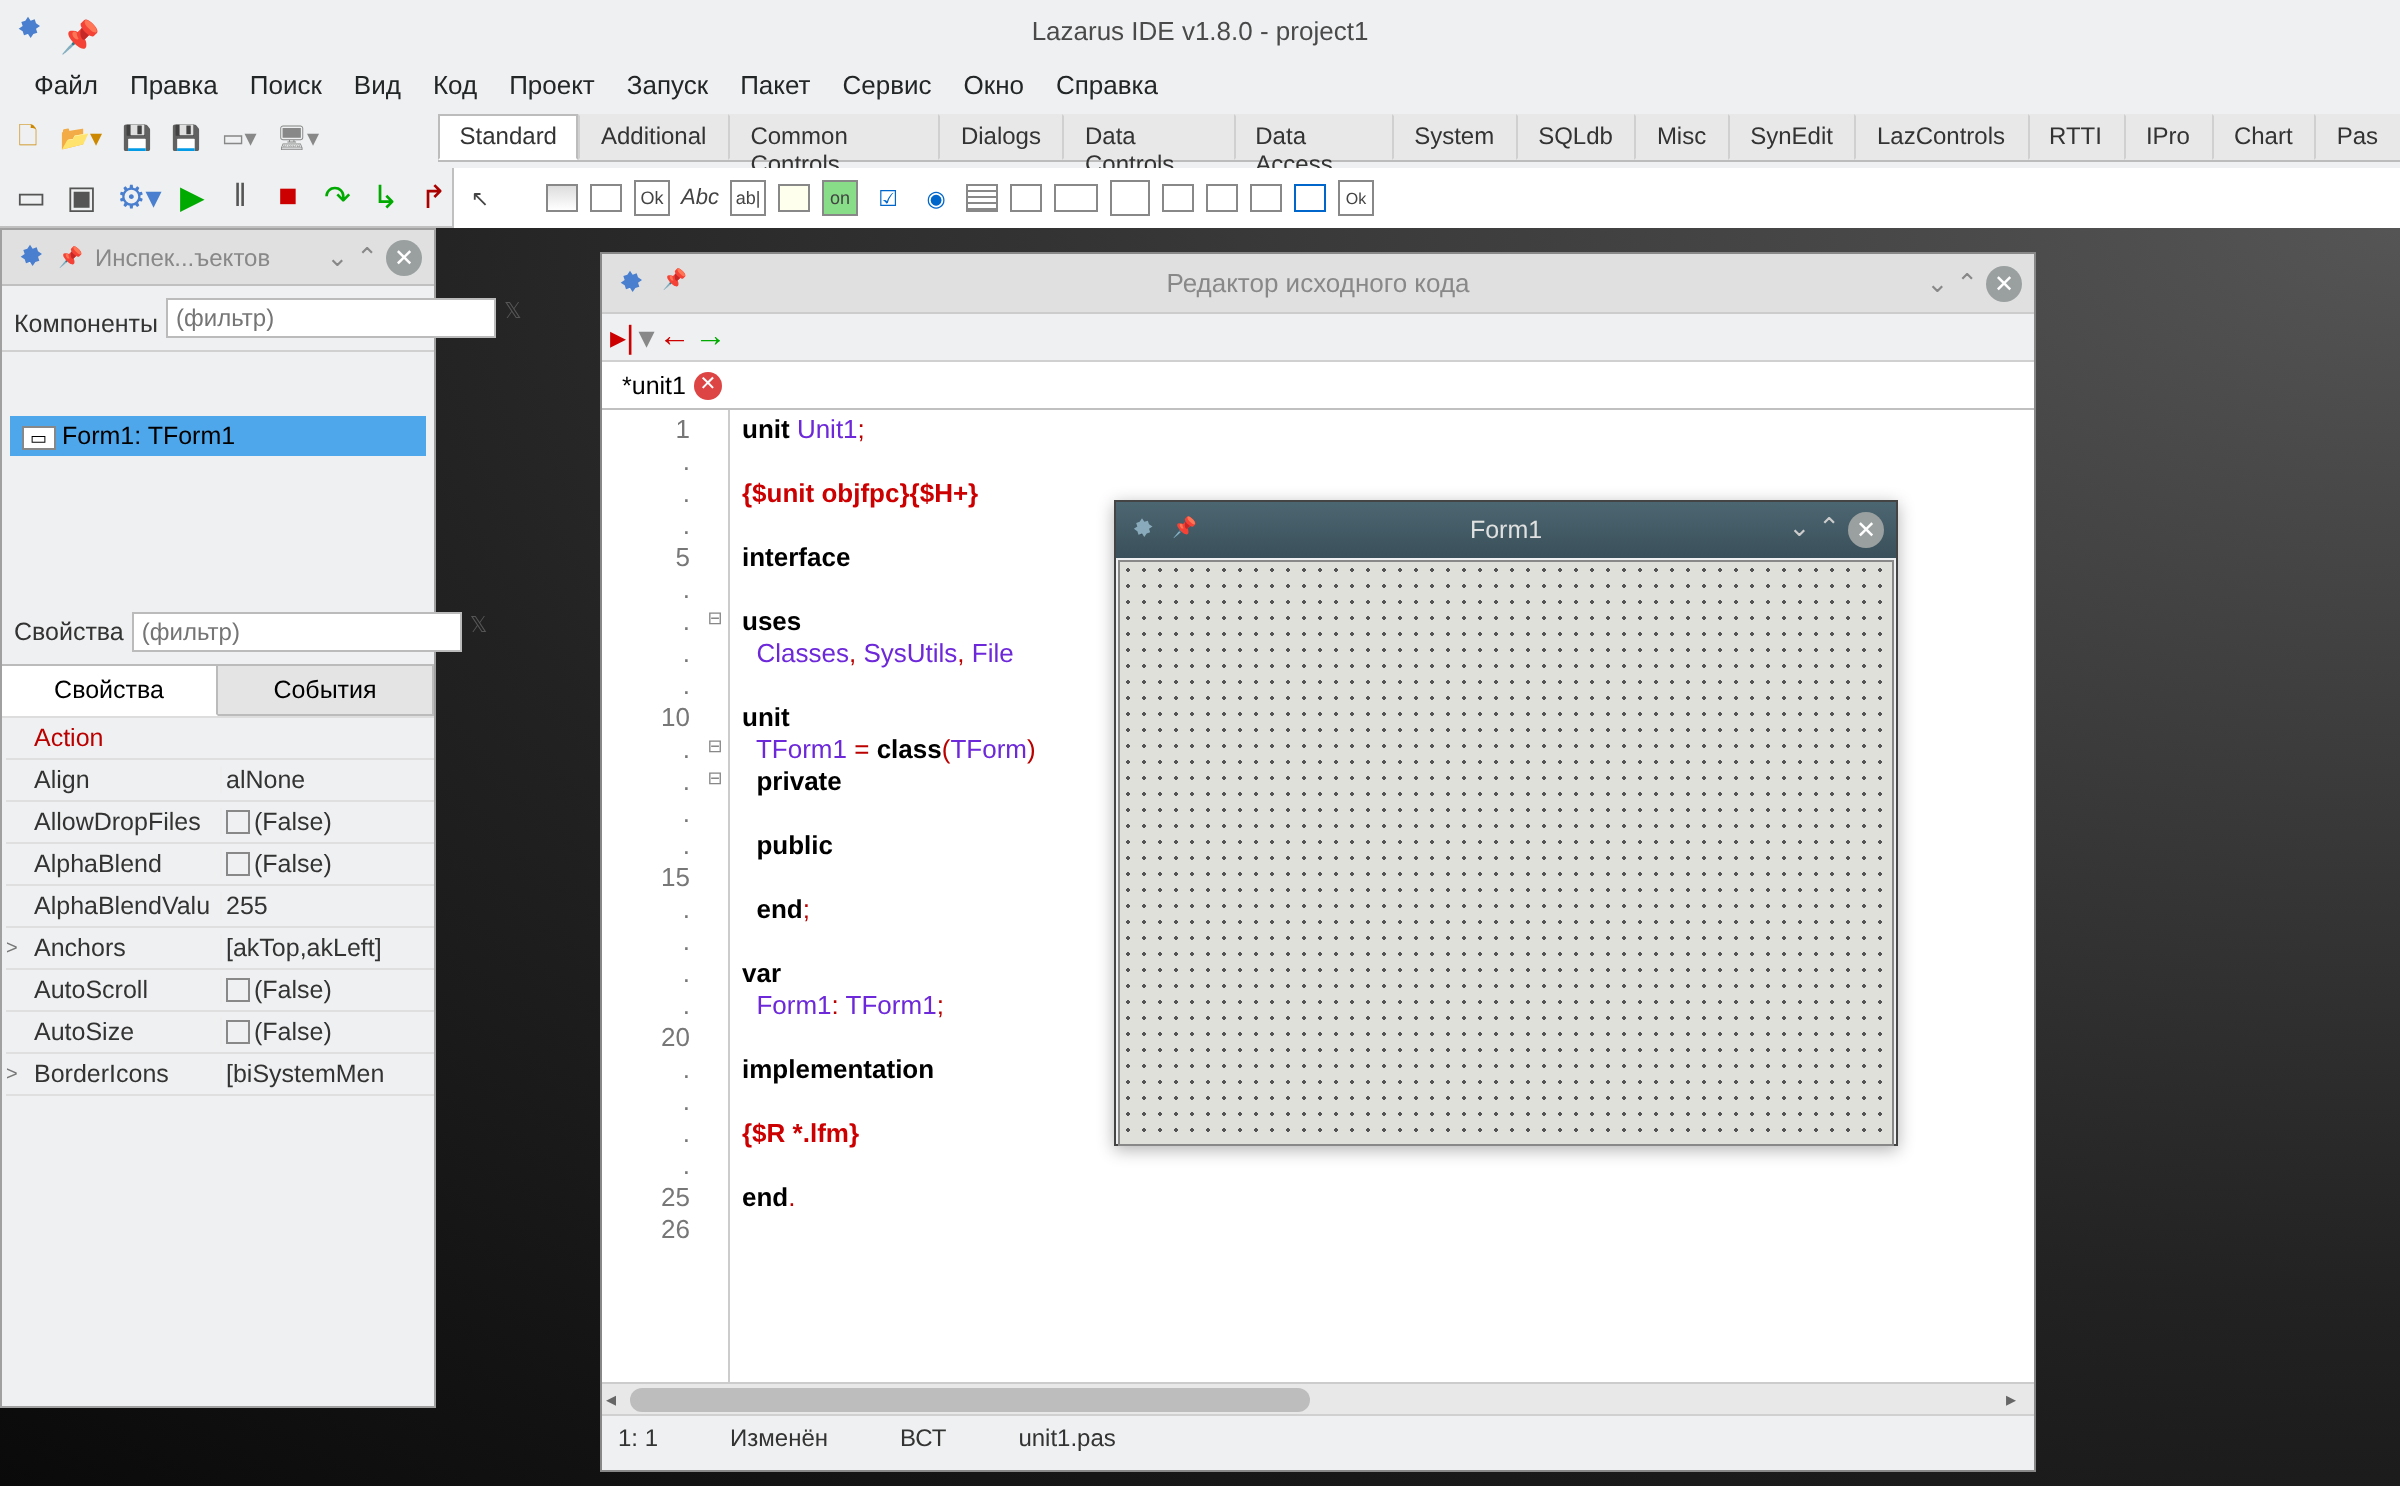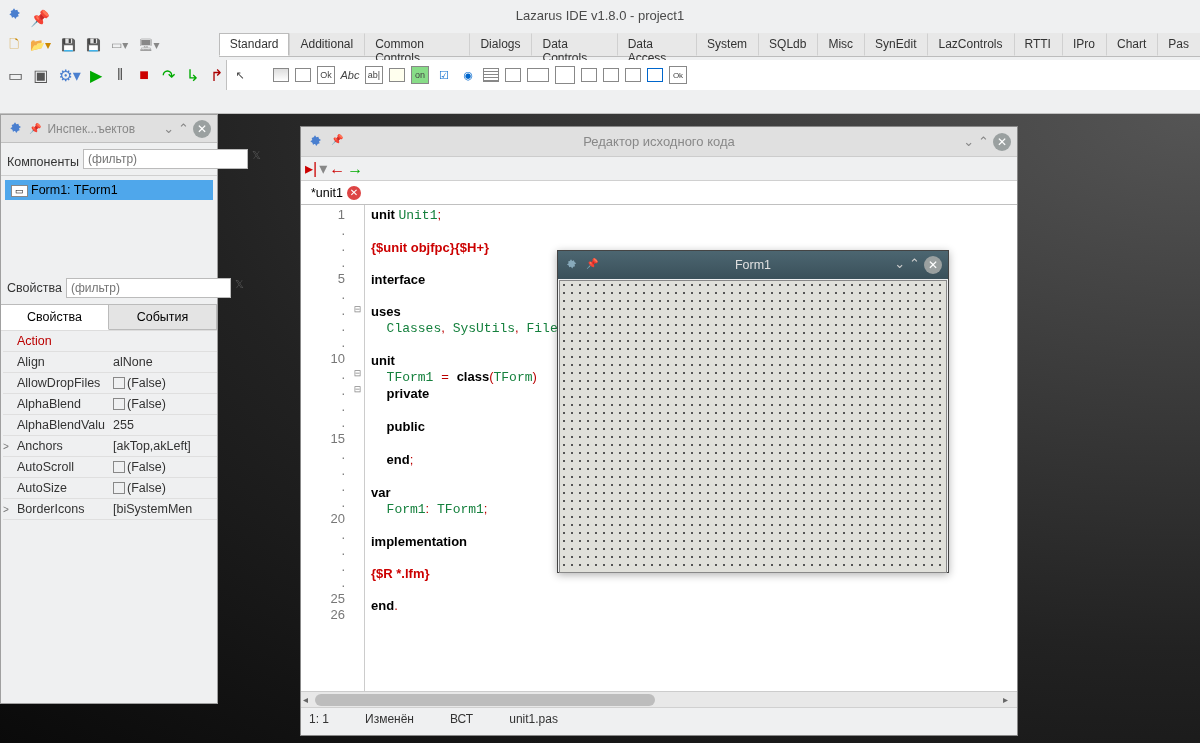--- a/index.html
+++ b/index.html
@@ -37,21 +37,21 @@
   .inspector { position: absolute; left: 0; top: 114px; width: 218px; height: 590px; background: #eff0f1; border: 1px solid #a0a0a0; z-index: 5;}
   .insp-title { height: 28px; background: #e0e0e0; display:flex; align-items:center; padding: 0 6px; font-size:12px; color:#888; gap:6px; border-bottom:1px solid #c0c0c0;}
   .insp-title .end { margin-left:auto; display:flex; gap:4px; align-items:center;}
   .close-btn { width:18px; height:18px; border-radius:9px; background:#9aa0a0; color:#fff; font-size:12px; text-align:center; line-height:18px;}
 
   .comp-row { padding: 6px; display:flex; gap:4px; align-items:flex-end; border-bottom:1px solid #d0d0d0;}
   .comp-label { font-size:12.5px; color:#333; }
   .filter-input { flex:1; height:20px; border:1px solid #bbb; font-size:12px; padding:0 4px; color:#888; background:#fff;}
   .filter-btn { width:20px; height:20px; font-size:11px; color:#555;}
 
-  .tree-area { padding:4px; height: 96px; }
+  .tree-area { padding:4px; height: 96px; margin-top: 28px; }
   .tree-node { padding:3px 6px; font-size:12.5px; background:#4fa7eb; color:#000;}
 
   .prop-row { padding:6px; display:flex; gap:4px; align-items:center;}
   .prop-tabs { display:flex; font-size:12.5px; }
   .prop-tab { flex:1; text-align:center; padding:5px; border-top:1px solid #bbb; border-right:1px solid #bbb; border-bottom:1px solid #bbb; background:#e4e4e4;}
   .prop-tab.active { background:#fff; border-bottom:1px solid #fff;}
   .prop-grid { font-size:12.5px; overflow-y:auto; height:294px; border-top:1px solid #ddd; padding-left: 2px;}
   .pg-row { display:flex; height:21px; align-items:center; border-bottom:1px solid #dfdfdf;}
   .pg-exp { width:12px; color:#777; font-size:10px;}
   .pg-name { width:95px; padding-left:2px; color:#333;}
@@ -70,21 +70,21 @@
   .editor-tab { padding:3px 6px; display:flex; align-items:flex-start; gap:4px;}
   .tab-close { width:14px; height:14px; border-radius:7px; background:#d44; color:#fff; font-size:10px; text-align:center; line-height:14px;}
 
   .code-area { display:flex; height:486px; background:#fff; font-family: "Courier New", monospace; font-size:13px; }
   .gutter { width:50px; text-align:right; color:#777; padding:2px 6px 0 0; line-height:16px;}
   .fold-col { width:14px; border-right:1px solid #ccc; line-height:16px; font-size:9px; color:#888; text-align:center;}
   .code { flex:1; padding:2px 0 0 6px; line-height:16px; white-space:pre;}
   .code .kw { font-weight:bold; color:#000;}
   .code .dir { font-weight:bold; color:#c00;}
   .code .sym { color:#b00;}
-  .code .plain { color:#15803d;font-family:Liberation Mono, monospace;}
+  .code .plain { color:#6d28d9;}
 
   .statusbar { height:22px; display:flex; align-items:center; font-size:12px; color:#333; padding-left:8px; gap:36px; border-top:1px solid #d0d0d0;}
 
   .scrollbar-h { height:16px; background:#e8e8e8; position:relative; border-top:1px solid #ccc;}
   .scrollbar-h .thumb { position:absolute; left:14px; top:2px; height:12px; width:340px; background:#bdbdbd; border-radius:6px;}
   .scrollbar-h .arr { position:absolute; top:2px; width:12px; height:12px; color:#666; font-size:10px;}
 
   
   .form-window { position:absolute; left:557px; top:250px; width:392px; height:323px; background:#eff0f1; border:1px solid #444; z-index:10; box-shadow:0 2px 8px rgba(0,0,0,0.3);}
   .form-title { height:28px; background:linear-gradient(#4c6671,#3a505a); color:#e0e0e0; display:flex; align-items:center; justify-content:center; font-size:12.5px; position:relative;}
@@ -105,20 +105,33 @@
     <div class="icon-left">
       <svg class="app-icon gear" viewBox="0 0 24 24">
           <circle cx="12" cy="12" r="4" fill="#fff"></circle>
           <path d="M12 2l2 3 3-1 1 3 3 2-3 2 1 3-3 1-2 3-2-3-3 1-1-3-3-2 3-2-1-3 3-1z"></path>
         </svg>
       <span class="pin-icon">📌</span>
     </div>
     <span class="title-text">Lazarus IDE v1.8.0 - project1</span>
   </div>
 
+  <div class="menubar" id="menubar">
+      <span>Файл</span>
+      <span>Правка</span>
+      <span>Поиск</span>
+      <span>Вид</span>
+      <span>Код</span>
+      <span>Проект</span>
+      <span>Запуск</span>
+      <span>Пакет</span>
+      <span>Сервис</span>
+      <span>Окно</span>
+      <span>Справка</span>
+    </div>
 
   <div class="toolbar-row">
     <div style="display:flex;gap:2px;align-items:center;width:222px;">
       <span class="tb-btn" style="color:#c80;">🗋</span>
       <span class="tb-btn" style="color:#c80;">📂▾</span>
       <span class="tb-btn" style="color:#35a;">💾</span>
       <span class="tb-btn" style="color:#35a;">💾</span>
       <span class="tb-btn" style="color:#888;">▭▾</span>
       <span class="tb-btn" style="color:#888;">🖥▾</span>
     </div>

